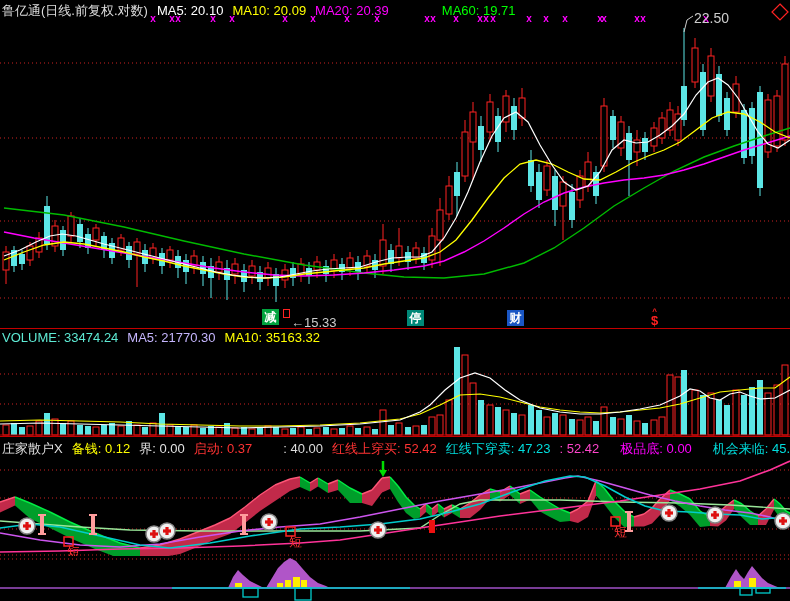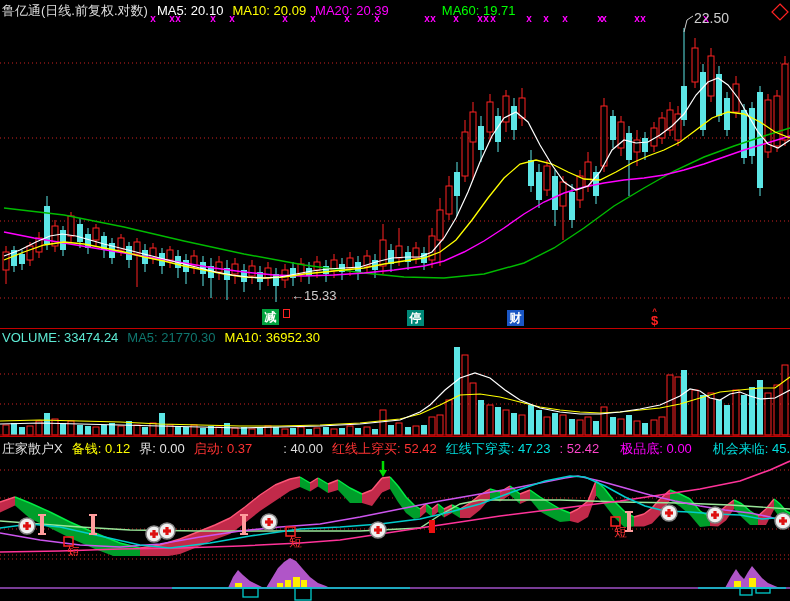--- a/index.html
+++ b/index.html
@@ -251,36 +251,36 @@
       <text x="604" y="22" fill="#ff00ff" font-size="10" font-weight="bold" text-anchor="middle">x</text>
       <text x="637" y="22" fill="#ff00ff" font-size="10" font-weight="bold" text-anchor="middle">x</text>
       <text x="643" y="22" fill="#ff00ff" font-size="10" font-weight="bold" text-anchor="middle">x</text>
       <text x="706" y="22" fill="#ff00ff" font-size="10" font-weight="bold" text-anchor="middle">x</text>
       <polygon points="780,4 788,12 780,20 772,12" fill="none" stroke="#ff2222" stroke-width="1.2"></polygon>
       <polyline points="684,32 687,20 693,16" fill="none" stroke="#cccccc" stroke-width="1"></polyline>
     </svg>
 
 
   <div class="lowbox"></div>
-  <div class="pricetag" style="left:291px;top:288px;">←15.33</div>
+  <div class="pricetag" style="left:291px;top:315px;">←15.33</div>
   <div class="pricetag" style="left:694px;top:10px;font-size:14px;">22.50</div>
 
   <div id="badges">
       <div class="badge" style="background: rgb(0, 163, 62); left: 262px; top: 309px;">减</div>
       <div class="badge" style="background: rgb(0, 136, 120); left: 407px; top: 310px;">停</div>
       <div class="badge" style="background: rgb(26, 86, 196); left: 507px; top: 310px;">财</div>
     </div>
   <div class="dollar">
     <span class="hat">^</span>
     <span>$</span>
   </div>
 
   <div class="sep" style="top:328px;"></div>
 
-  <div class="hdr" style="top:330px;"><span style="color: #5eead4;">VOLUME: 33474.24</span><span style="color: #0f766e; text-align: right;">MA5: 21770.30</span><span style="color: rgb(255, 255, 0);">MA10: 36952.30</span></div>
+  <div class="hdr" style="top:330px;"><span style="color: #5eead4;">VOLUME: 33474.24</span><span style="color: #c4b5fd; text-align: right;">MA5: 21770.30</span><span style="color: rgb(255, 255, 0);">MA10: 35163.32</span></div>
 
   <svg id="svg-vol" style="top:345px;" width="790" height="91" viewBox="0 345 790 91">
       <line x1="0" y1="374" x2="790" y2="374" stroke="#cc2222" stroke-width="1" stroke-dasharray="1,3"></line>
       <line x1="0" y1="404" x2="790" y2="404" stroke="#cc2222" stroke-width="1" stroke-dasharray="1,3"></line>
       <rect x="3" y="425" width="6" height="10" fill="#000" stroke="#ff2222" stroke-width="1"></rect>
       <rect x="11" y="423" width="6" height="12" fill="#5ce6e6"></rect>
       <rect x="19" y="427" width="6" height="8" fill="#5ce6e6"></rect>
       <rect x="27" y="426" width="6" height="9" fill="#000" stroke="#ff2222" stroke-width="1"></rect>
       <rect x="36" y="421" width="6" height="14" fill="#000" stroke="#ff2222" stroke-width="1"></rect>
       <rect x="44" y="413" width="6" height="22" fill="#5ce6e6"></rect>

